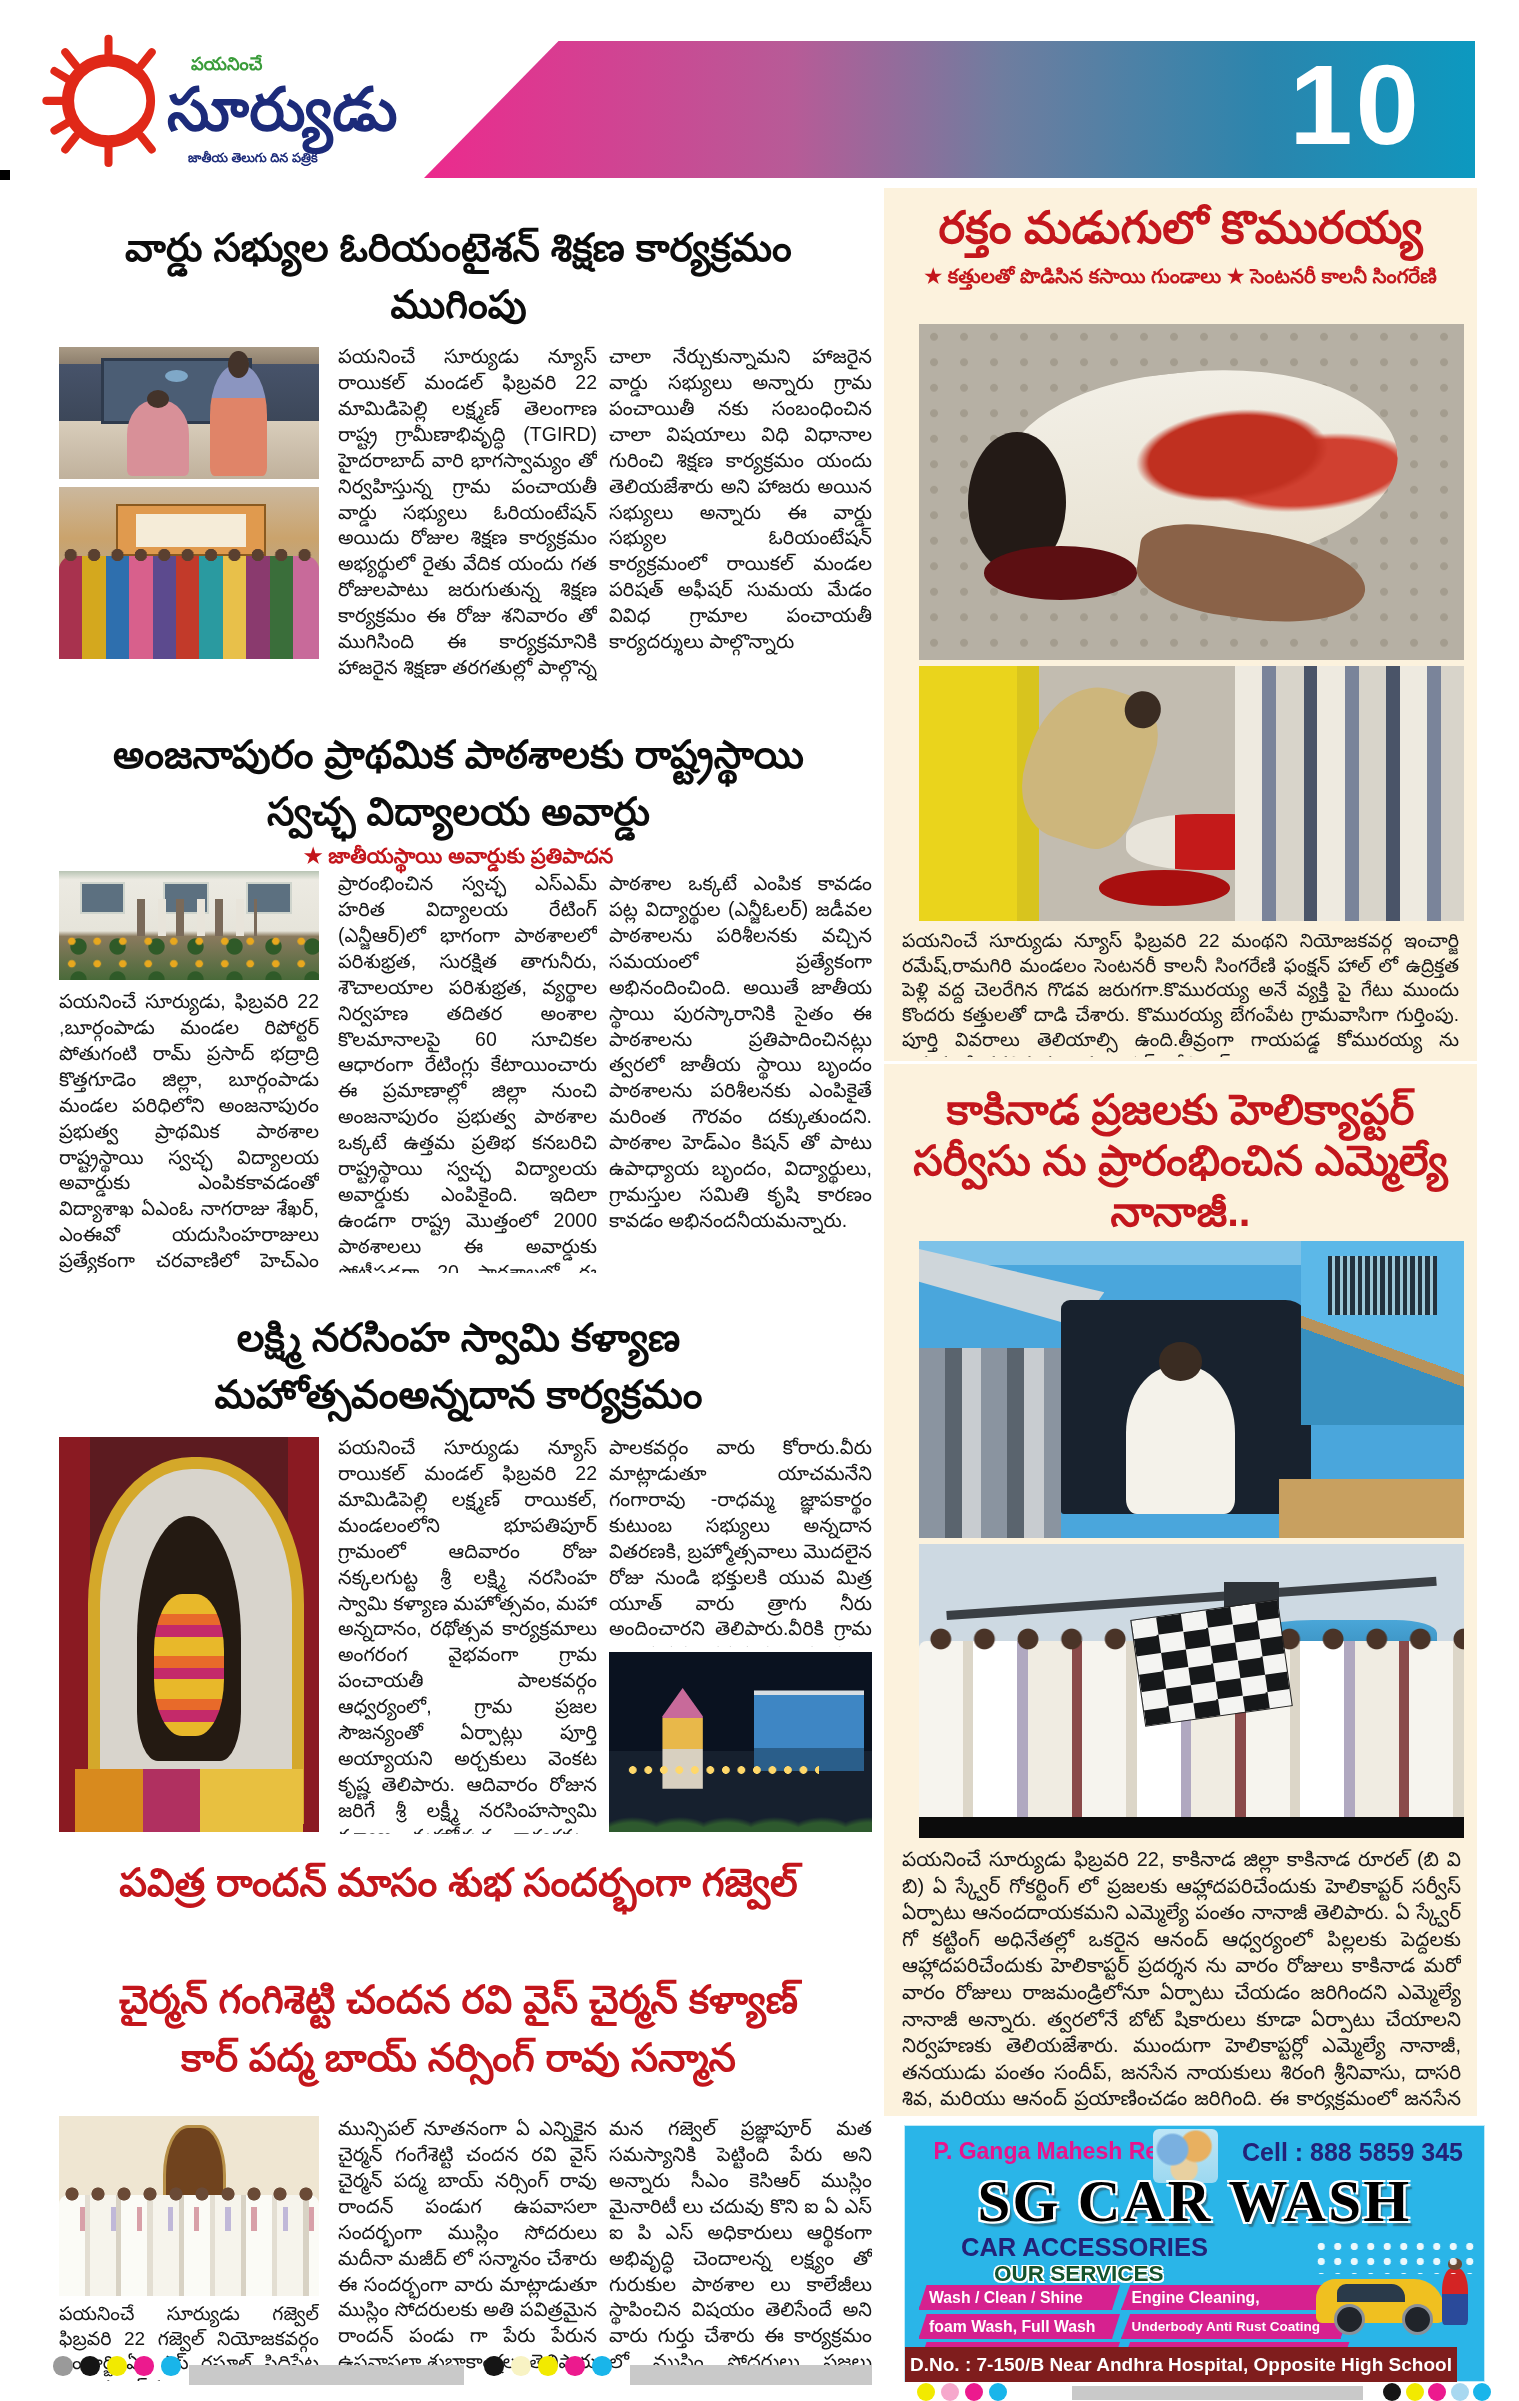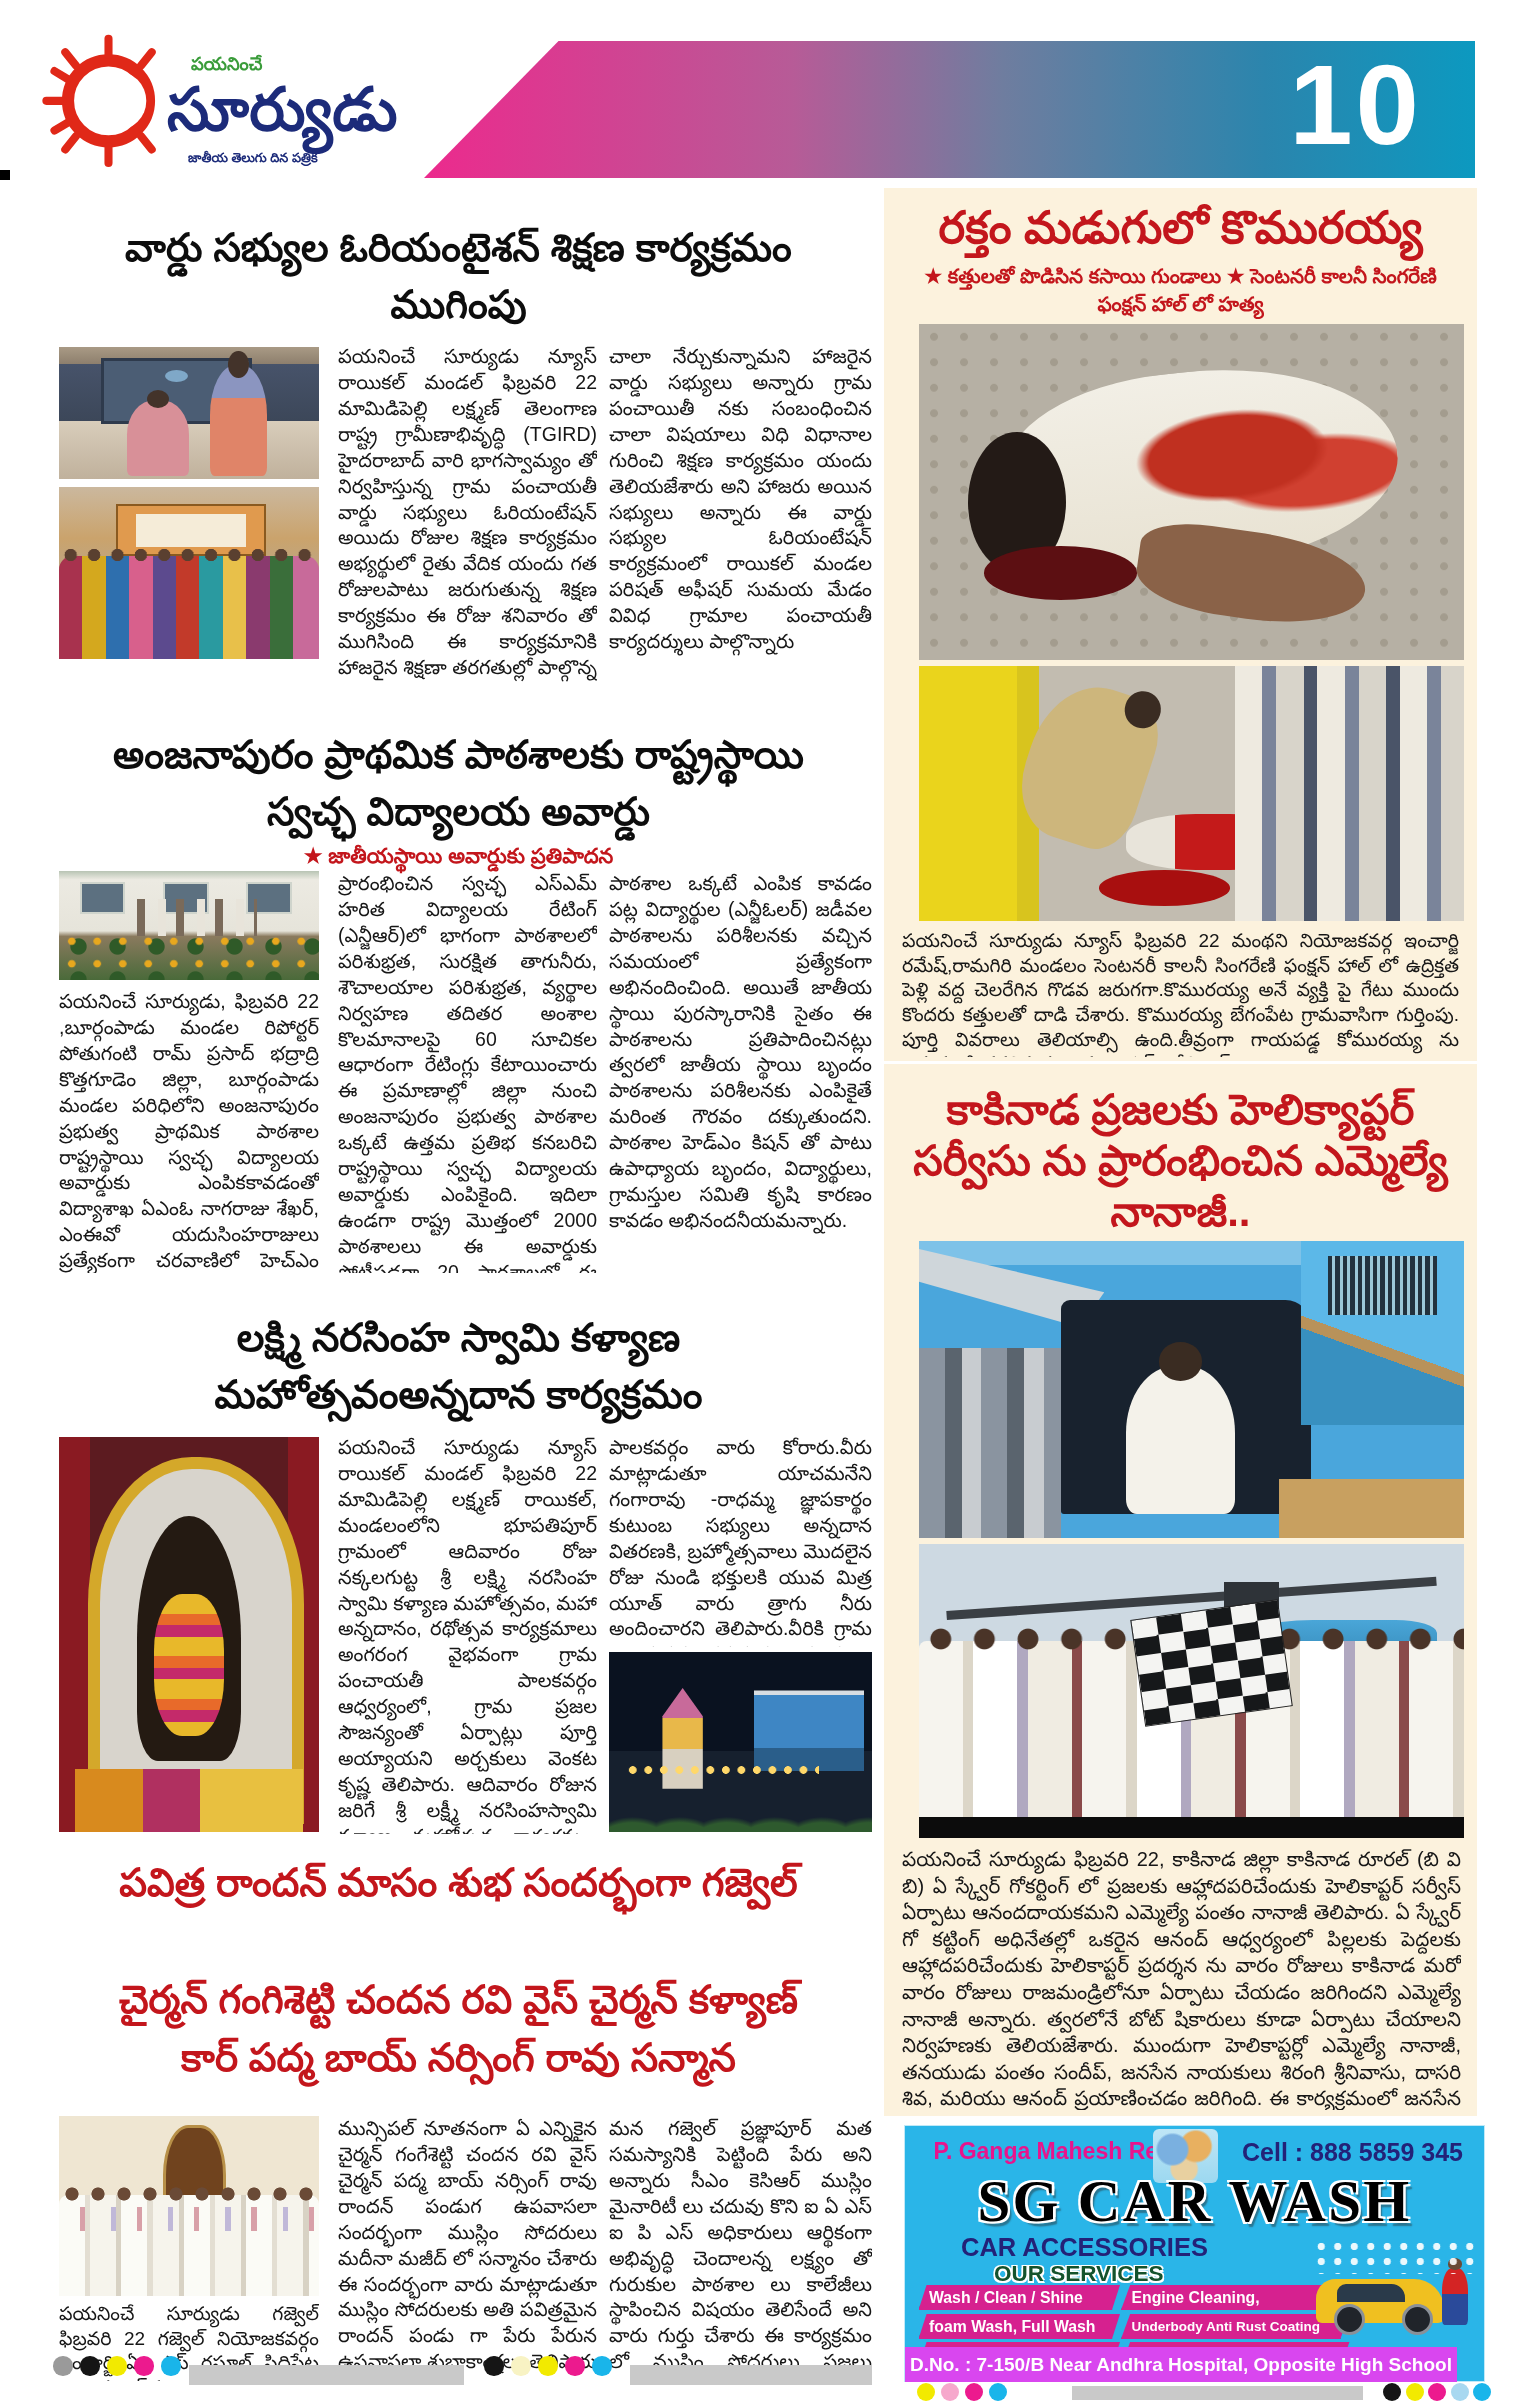--- a/index.html
+++ b/index.html
@@ -136,21 +136,21 @@
                radial-gradient(circle at 48% 74%,#e8d0a0 0 24%,transparent 28%),
                linear-gradient(#bfe6f6,#9cd8f0);}
   #ad .title{position:absolute;left:0;top:41px;width:100%;text-align:center;
     font-family:"Liberation Serif",serif;font-weight:bold;font-size:59px;color:#000000;letter-spacing:2.3px;
     text-shadow:-2.3px -2.3px 0 #fff,2.3px -2.3px 0 #fff,-2.3px 2.3px 0 #fff,2.3px 2.3px 0 #fff,3.8px 4.5px 1.5px rgba(40,40,40,.45);}
   #ad .subtitle{position:absolute;left:0;top:107px;width:62%;text-align:center;font-size:25.5px;font-weight:bold;color:#232278;}
   #ad .services-label{position:absolute;left:89px;top:135px;font-size:22.5px;font-weight:bold;color:#14532d;
     text-shadow:-1.5px -1.5px 0 #fff,1.5px -1.5px 0 #fff,-1.5px 1.5px 0 #fff,1.5px 1.5px 0 #fff;}
   .ribbon{position:absolute;height:25px;background:#d6218f;color:#fff;font-weight:bold;font-size:15.8px;
     line-height:25px;padding-left:10.5px;clip-path:polygon(4% 0,100% 0,96% 100%,0 100%);box-shadow:0 3px 0 rgba(90,10,60,.5);}
-  #ad .addr{position:absolute;left:0;top:221px;width:552px;height:35px;background:#d946ef;color:#fff;
+  #ad .addr{position:absolute;left:0;top:221px;width:552px;height:35px;background:#7f1d1d;color:#fff;
     font-size:19px;font-weight:bold;line-height:35px;text-align:center;}
   #ad .car{position:absolute;right:10.5px;top:113px;width:161px;height:105px;}
   #ad .car .cbody{position:absolute;left:3px;bottom:21px;width:128px;height:44px;background:#f0c020;border-radius:19.5px 30px 6px 6px;}
   #ad .car .cbody::before{content:"";position:absolute;left:21px;top:4.5px;width:68px;height:18px;background:#2a3a4a;border-radius:9px 13.5px 0 0;}
   #ad .car .wh1,#ad .car .wh2{position:absolute;bottom:9px;width:25.5px;height:25.5px;border-radius:50%;background:#20242a;border:3.8px solid #8a9098;}
   #ad .car .wh1{left:21px;} #ad .car .wh2{left:89px;}
   #ad .car .man{position:absolute;right:6px;bottom:19.5px;width:25.5px;height:57px;background:linear-gradient(180deg,#d42424 0 45%,#2a4a9a 45% 100%);border-radius:40% 40% 10% 10%;}
   #ad .car .man::before{content:"";position:absolute;left:22%;top:-16%;width:56%;height:20%;border-radius:50%;background:#6a4a36;}
   #ad .car .foam{position:absolute;left:0;top:0;width:100%;height:35px;
     background-image:radial-gradient(circle,#ffffff 30%,transparent 36%);background-size:16.5px 15px;opacity:.9;}
@@ -242,21 +242,20 @@
     <div class="door"></div>
       <div class="men"></div>
   </div>
   <div class="cap" style="left:59px;top:2302px;width:260px;height:79px;">పయనించే సూర్యుడు గజ్వెల్ ఫిబ్రవరి 22 గజ్వెల్ నియోజకవర్గం ఇంచార్జి ఏం ఎస్ రసూల్ సిద్దిపేట జిల్లా గజ్వెల్ ప్రజ్ఞాపూర్</div>
   <div class="tcol" style="left:338px;top:2116px;width:259px;height:261px;">మున్సిపల్ నూతనంగా ఏ ఎన్నికైన చైర్మన్ గంగేశెట్టి చందన రవి వైస్ చైర్మన్ పద్మ బాయ్ నర్సింగ్ రావు రాందన్ పండుగ ఉపవాసలా సందర్భంగా ముస్లిం సోదరులు మదీనా మజీద్ లో సన్మానం చేశారు ఈ సందర్భంగా వారు మాట్లాడుతూ ముస్లిం సోదరులకు అతి పవిత్రమైన రాందన్ పండు గా పేరు పేరున ఉపవాసలా శుభాకాంక్షలు తెలిపారు భారత దేశం లో ఏ క్కడైనా మతం పేరుతో అల్లర్లు జగవచ్చునేమో</div>
   <div class="tcol" style="left:609px;top:2116px;width:263px;height:261px;">మన గజ్వెల్ ప్రజ్ఞాపూర్ మత సమస్యానికి పెట్టింది పేరు అని అన్నారు సీఎం కెసిఆర్ ముస్లిం మైనారిటీ లు చదువు కొని ఐ ఏ ఎస్ ఐ పి ఎస్ అధికారులు ఆర్థికంగా అభివృద్ధి చెందాలన్న లక్ష్యం తో గురుకుల పాఠశాల లు కాలేజీలు స్థాపించిన విషయం తెలిసేందే అని వారు గుర్తు చేశారు ఈ కార్యక్రమం లో ముస్లిం సోదరులు ప్రజలు తదితరులు పాల్గొన్నారు</div>
 
   <div class="panel" style="left:884px;top:188px;width:593px;height:873px;"></div>
   <div class="hl hl-red" style="left:884px;top:201px;width:593px;font-size:45px;">రక్తం మడుగులో కొమురయ్య</div>
   <div class="sub" style="left:884px;top:264px;width:593px;font-size:20px;">★ కత్తులతో పొడిసిన కసాయి గుండాలు ★ సెంటనరీ కాలనీ సింగరేణి</div>
-  <div class="sub" style="left:884px;top:293px;width:593px;font-size:20px;">ఫంక్షన్ హాల్ లో హత్య</div>
 
   <div id="ph-blood" class="photo" style="left:919px;top:324px;width:545px;height:336px;">
     <div class="bod"></div>
       <div class="head"></div>
       <div class="pool"></div>
       <div class="legs"></div>
   </div>
   <div id="ph-police" class="photo" style="left:919px;top:666px;width:545px;height:255px;">
     <div class="off"></div>
       <div class="victim"></div>

